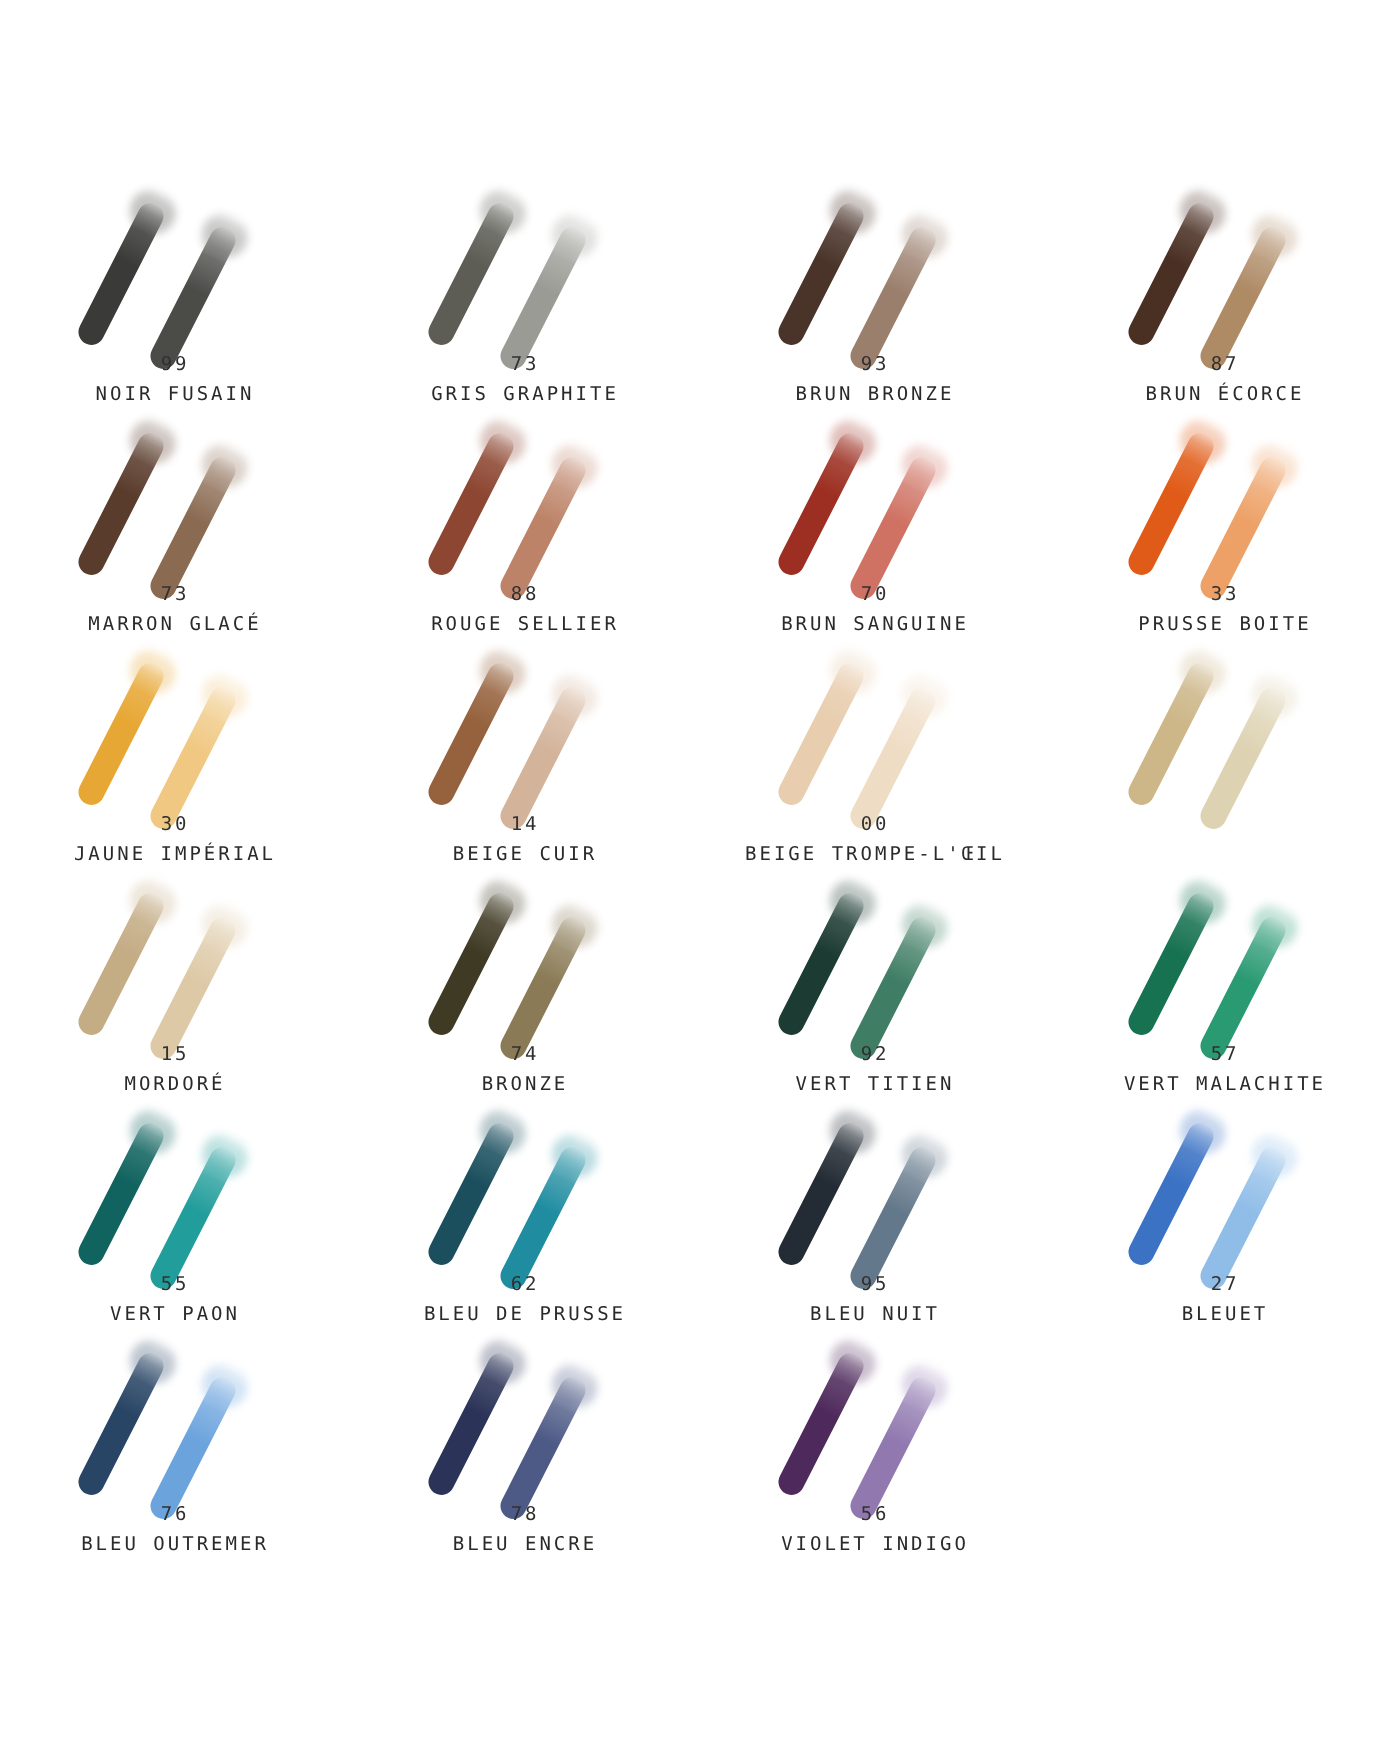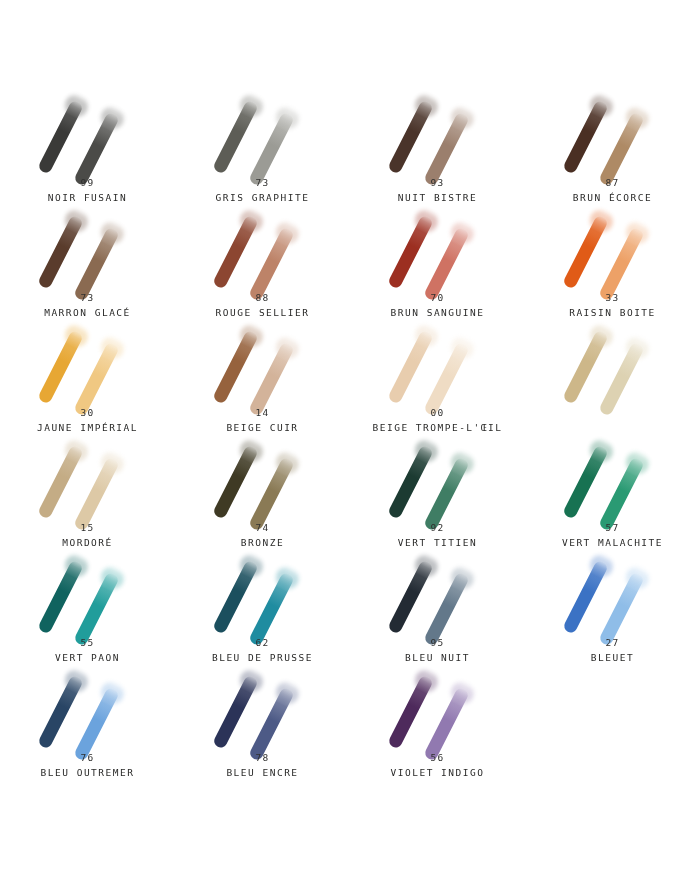--- a/index.html
+++ b/index.html
@@ -129,21 +129,21 @@
           <span class="shade-name">GRIS GRAPHITE</span>
         </div>
       </div>
       <div class="shade-cell">
         <div class="swatch-art">
           <div class="stroke dark" style="background: linear-gradient(rgba(74, 52, 42, 0) 0%, rgba(74, 52, 42, 0.4) 7%, rgba(74, 52, 42, 0.867) 20%, rgb(74, 52, 42) 42%, rgb(74, 52, 42) 100%);"></div>
           <div class="stroke light" style="background: linear-gradient(rgba(155, 127, 109, 0) 0%, rgba(155, 127, 109, 0.333) 8%, rgba(155, 127, 109, 0.8) 22%, rgb(155, 127, 109) 45%, rgb(155, 127, 109) 100%);"></div>
         </div>
         <div class="shade-label">
           <span class="shade-number">93</span>
-          <span class="shade-name">NUIT BISTRE</span>
+          <span class="shade-name">BRUN BRONZE</span>
         </div>
       </div>
       <div class="shade-cell">
         <div class="swatch-art">
           <div class="stroke dark" style="background: linear-gradient(rgba(74, 47, 35, 0) 0%, rgba(74, 47, 35, 0.4) 7%, rgba(74, 47, 35, 0.867) 20%, rgb(74, 47, 35) 42%, rgb(74, 47, 35) 100%);"></div>
           <div class="stroke light" style="background: linear-gradient(rgba(174, 138, 101, 0) 0%, rgba(174, 138, 101, 0.333) 8%, rgba(174, 138, 101, 0.8) 22%, rgb(174, 138, 101) 45%, rgb(174, 138, 101) 100%);"></div>
         </div>
         <div class="shade-label">
           <span class="shade-number">87</span>
           <span class="shade-name">BRUN ÉCORCE</span>
@@ -179,21 +179,21 @@
           <span class="shade-name">BRUN SANGUINE</span>
         </div>
       </div>
       <div class="shade-cell">
         <div class="swatch-art">
           <div class="stroke dark" style="background: linear-gradient(rgba(224, 91, 23, 0) 0%, rgba(224, 91, 23, 0.4) 7%, rgba(224, 91, 23, 0.867) 20%, rgb(224, 91, 23) 42%, rgb(224, 91, 23) 100%);"></div>
           <div class="stroke light" style="background: linear-gradient(rgba(237, 161, 103, 0) 0%, rgba(237, 161, 103, 0.333) 8%, rgba(237, 161, 103, 0.8) 22%, rgb(237, 161, 103) 45%, rgb(237, 161, 103) 100%);"></div>
         </div>
         <div class="shade-label">
           <span class="shade-number">33</span>
-          <span class="shade-name">RAISIN BOITE</span>
+          <span class="shade-name">PRUSSE BOITE</span>
         </div>
       </div>
       <div class="shade-cell">
         <div class="swatch-art">
           <div class="stroke dark" style="background: linear-gradient(rgba(231, 167, 52, 0) 0%, rgba(231, 167, 52, 0.4) 7%, rgba(231, 167, 52, 0.867) 20%, rgb(231, 167, 52) 42%, rgb(231, 167, 52) 100%);"></div>
           <div class="stroke light" style="background: linear-gradient(rgba(240, 200, 130, 0) 0%, rgba(240, 200, 130, 0.333) 8%, rgba(240, 200, 130, 0.8) 22%, rgb(240, 200, 130) 45%, rgb(240, 200, 130) 100%);"></div>
         </div>
         <div class="shade-label">
           <span class="shade-number">30</span>
           <span class="shade-name">JAUNE IMPÉRIAL</span>

